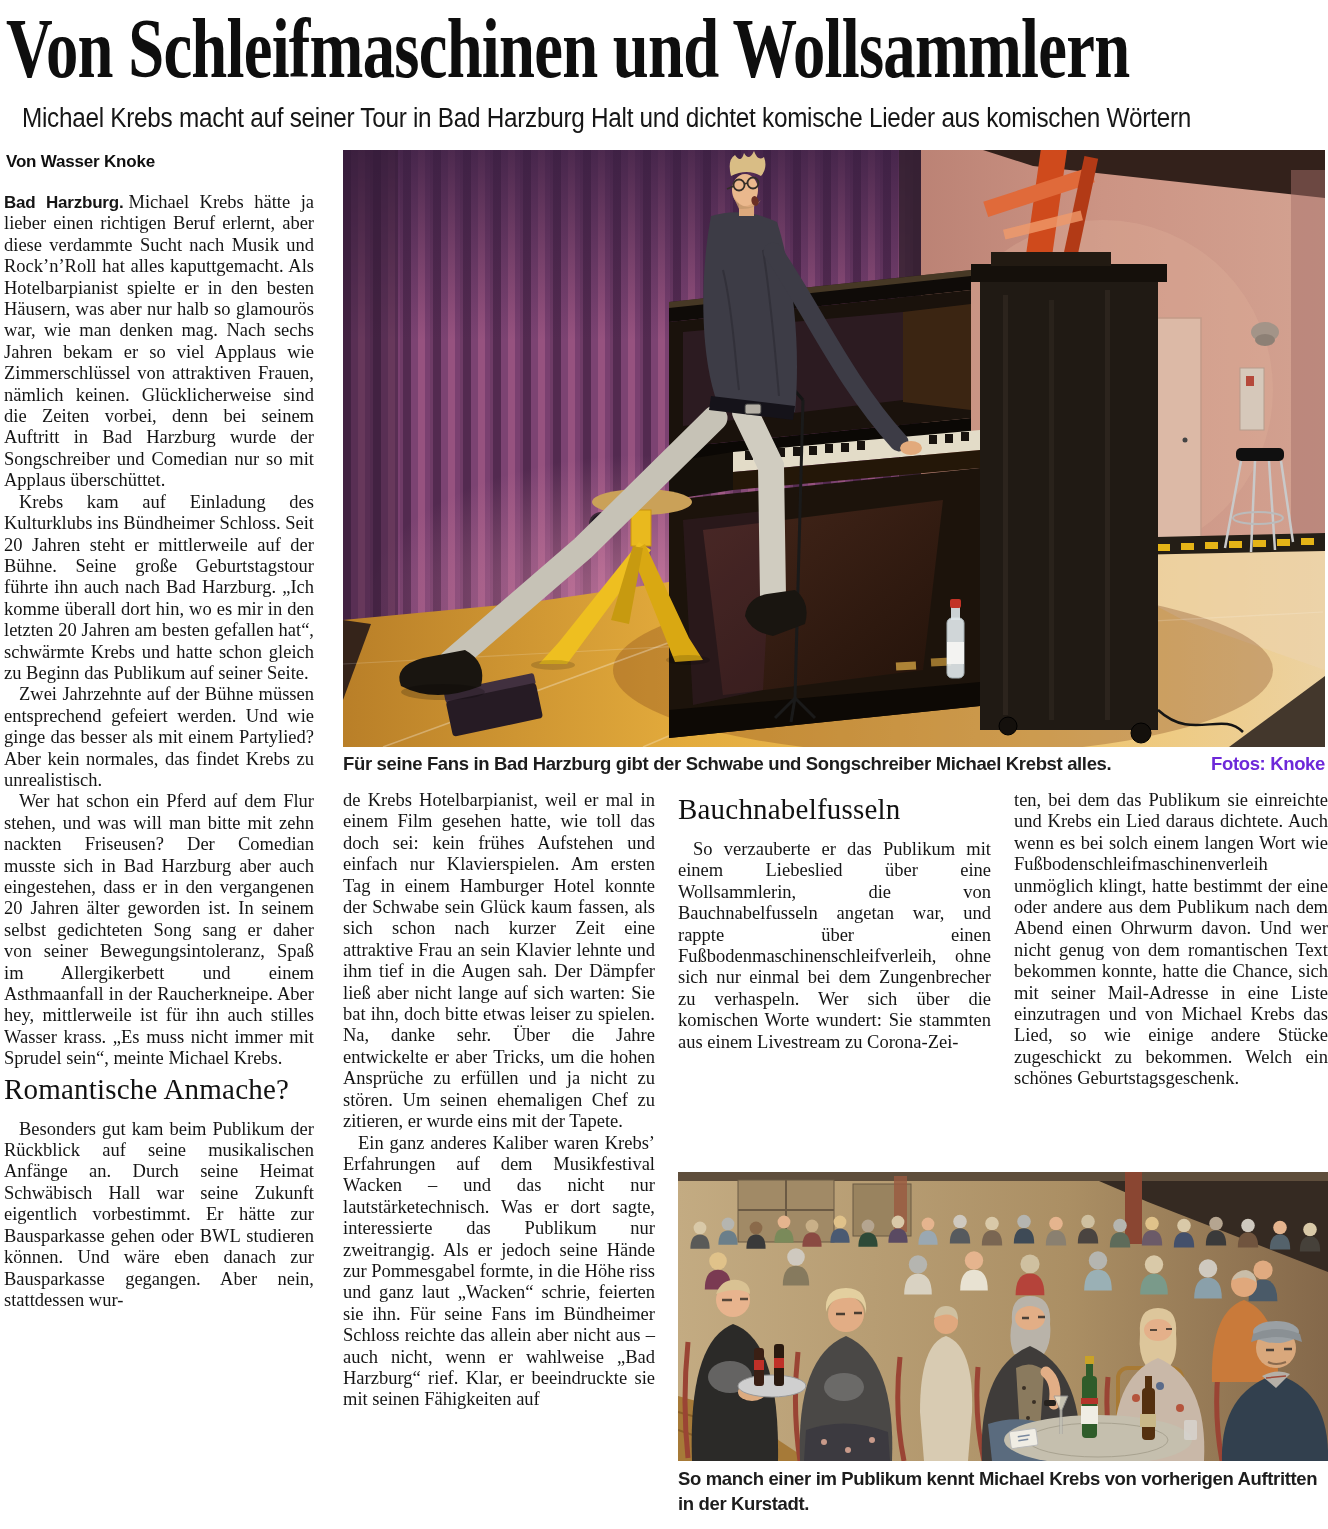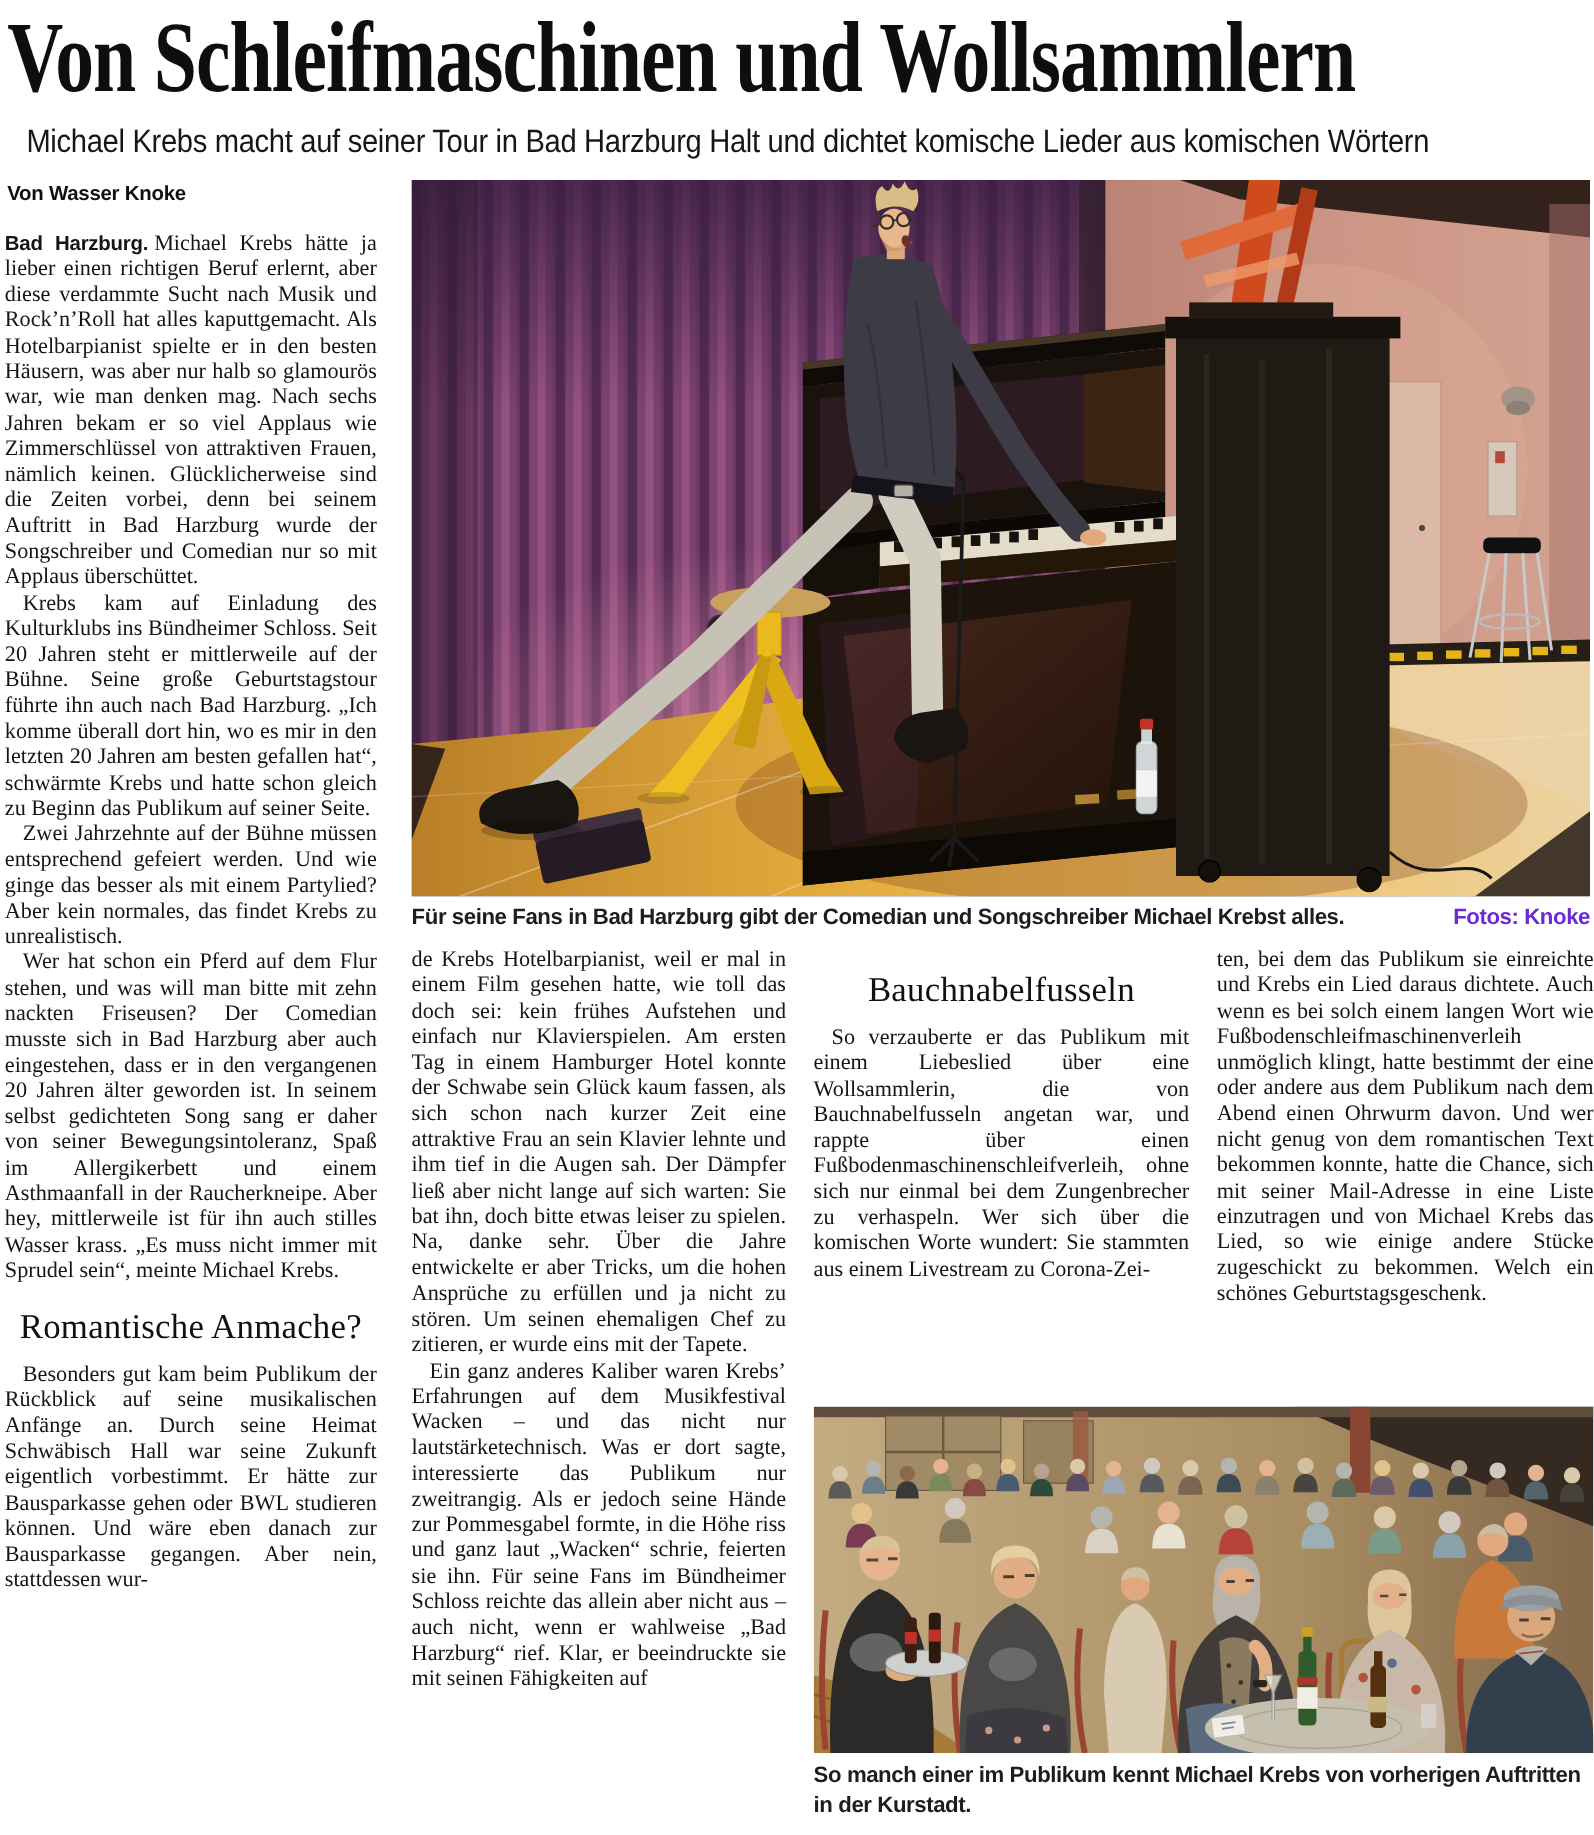--- a/index.html
+++ b/index.html
@@ -13,22 +13,22 @@
         line-height:36px;letter-spacing:-.3px;transform:scaleX(.9);transform-origin:0 50%;
         white-space:nowrap;color:#161616;}
   .byline{position:absolute;left:6px;top:152px;font-family:"Liberation Sans",sans-serif;
         font-weight:700;font-size:17px;letter-spacing:-.2px;color:#101010;}
   .col{position:absolute;font-size:18.5px;line-height:21.4px;text-align:justify;
         hyphens:auto;-webkit-hyphens:auto;overflow-wrap:break-word;color:#151515;}
   .col p{margin:0;text-indent:0;}
   .col p.ind{text-indent:15px;}
   .col .lead{font-family:"Liberation Sans",sans-serif;font-weight:700;font-size:17px;
         letter-spacing:-.2px;margin-right:5px;margin-top:48px;}
-  .col h2{font-weight:400;font-size:29px;line-height:31px;text-align:center;
-        margin:20px 0 14px;letter-spacing:.2px;color:#111;}
+  .col h2{font-weight:400;font-size:29px;line-height:31px;text-align:left;
+        margin:4px 0 14px;letter-spacing:.2px;color:#111;}
   #col1{left:4px;top:192px;width:310px;height:1337px;}
   #col2{left:343px;top:790px;width:312px;height:739px;}
   #col3{left:678px;top:790px;width:313px;height:500px;}
   #col4{left:1014px;top:790px;width:314px;height:420px;}
   .photo{position:absolute;overflow:hidden;background:#888;}
   #photo1{left:343px;top:150px;width:982px;height:597px;}
   #photo2{left:678px;top:1172px;width:650px;height:289px;background:#fff;}
   .photo svg{display:block;width:100%;height:100%;}
   .caption{position:absolute;font-family:"Liberation Sans",sans-serif;font-weight:700;
         font-size:18.5px;line-height:25px;letter-spacing:-.35px;color:#1d1d1d;}
@@ -244,21 +244,21 @@
       <g>
         <rect x="604" y="468" width="17" height="60" rx="5" fill="#e4ecef" opacity=".9" stroke="#b5c2c6"></rect>
         <rect x="608" y="456" width="9" height="14" fill="#dfe8ea" opacity=".9"></rect>
         <rect x="607" y="449" width="11" height="9" rx="2" fill="#c23326"></rect>
         <rect x="604" y="492" width="17" height="22" fill="#f4f4f2" opacity=".95"></rect>
       </g>
     </svg>
   </div>
 
   <div class="caption" id="caption1">
-    <span>Für seine Fans in Bad Harzburg gibt der Comedian und Songschreiber Michael Krebst alles.</span>
+    <span>Für seine Fans in Bad Harzburg gibt der Schwabe und Songschreiber Michael Krebst alles.</span>
     <span class="credit">Fotos: Knoke</span>
   </div>
 
   <div class="col" id="col2">
     <p>de Krebs Hotelbarpianist, weil er mal in einem Film gesehen hatte, wie toll das doch sei: kein frühes Aufstehen und einfach nur Klavierspielen. Am ersten Tag in einem Hamburger Hotel konnte der Schwabe sein Glück kaum fassen, als sich schon nach kurzer Zeit eine attraktive Frau an sein Klavier lehnte und ihm tief in die Augen sah. Der Dämpfer ließ aber nicht lange auf sich warten: Sie bat ihn, doch bitte etwas leiser zu spielen. Na, danke sehr. Über die Jahre entwickelte er aber Tricks, um die hohen Ansprüche zu erfüllen und ja nicht zu stören. Um seinen ehemaligen Chef zu zitieren, er wurde eins mit der Tapete.</p>
     <p class="ind">Ein ganz anderes Kaliber waren Krebs’ Erfahrungen auf dem Musikfestival Wacken – und das nicht nur lautstärketechnisch. Was er dort sagte, interessierte das Publikum nur zweitrangig. Als er jedoch seine Hände zur Pommesgabel formte, in die Höhe riss und ganz laut „Wacken“ schrie, feierten sie ihn. Für seine Fans im Bündheimer Schloss reichte das allein aber nicht aus – auch nicht, wenn er wahlweise „Bad Harzburg“ rief. Klar, er beeindruckte sie mit seinen Fähigkeiten auf</p>
   </div>
 
   <div class="col" id="col3">
     <h2>Bauchnabelfusseln</h2>

